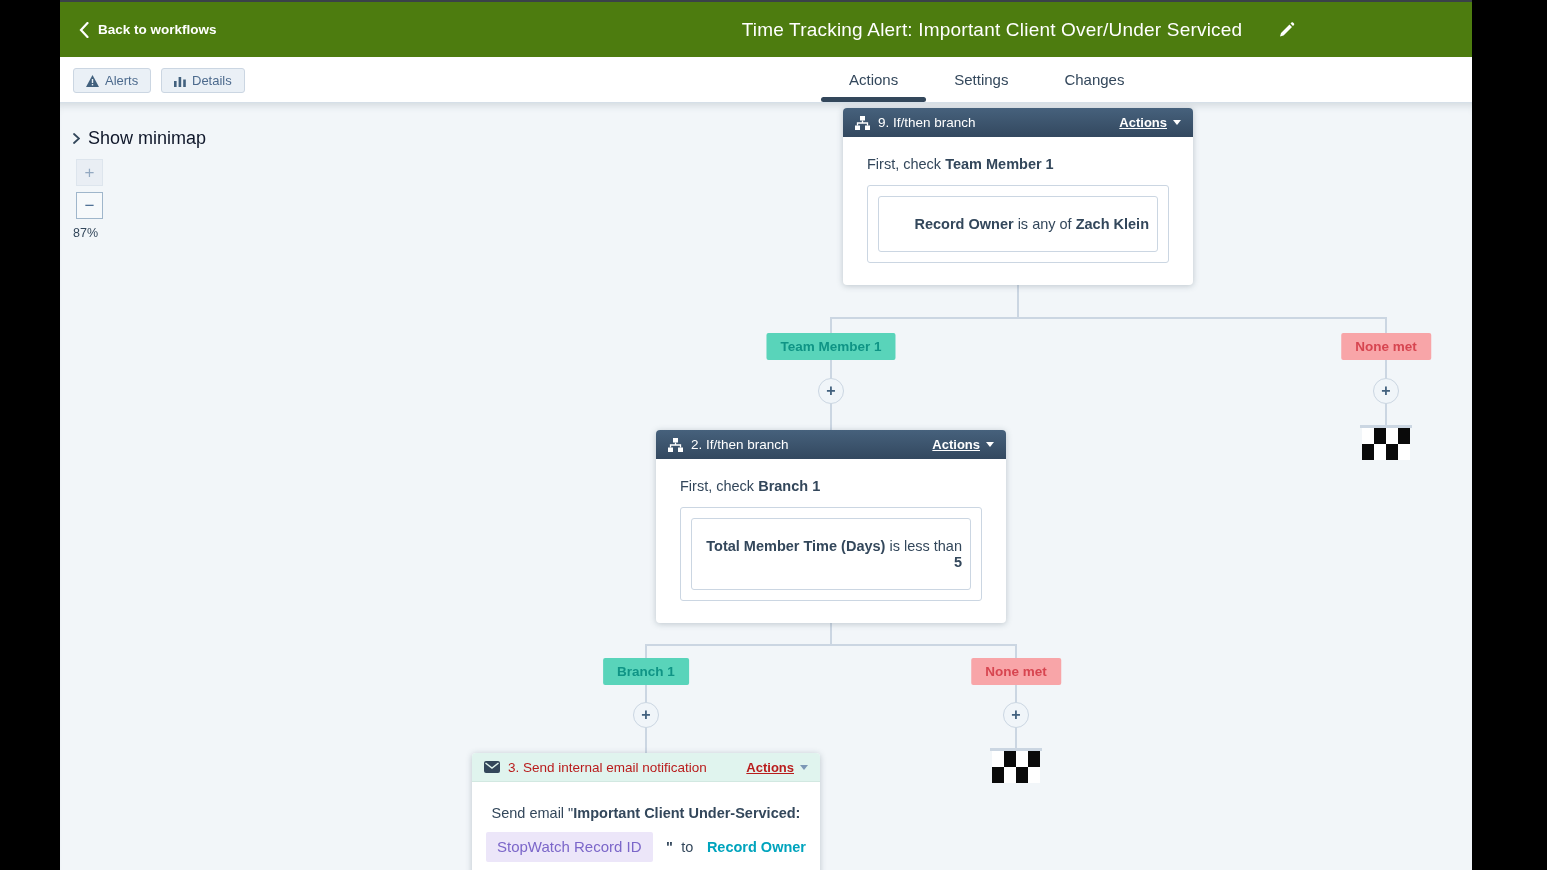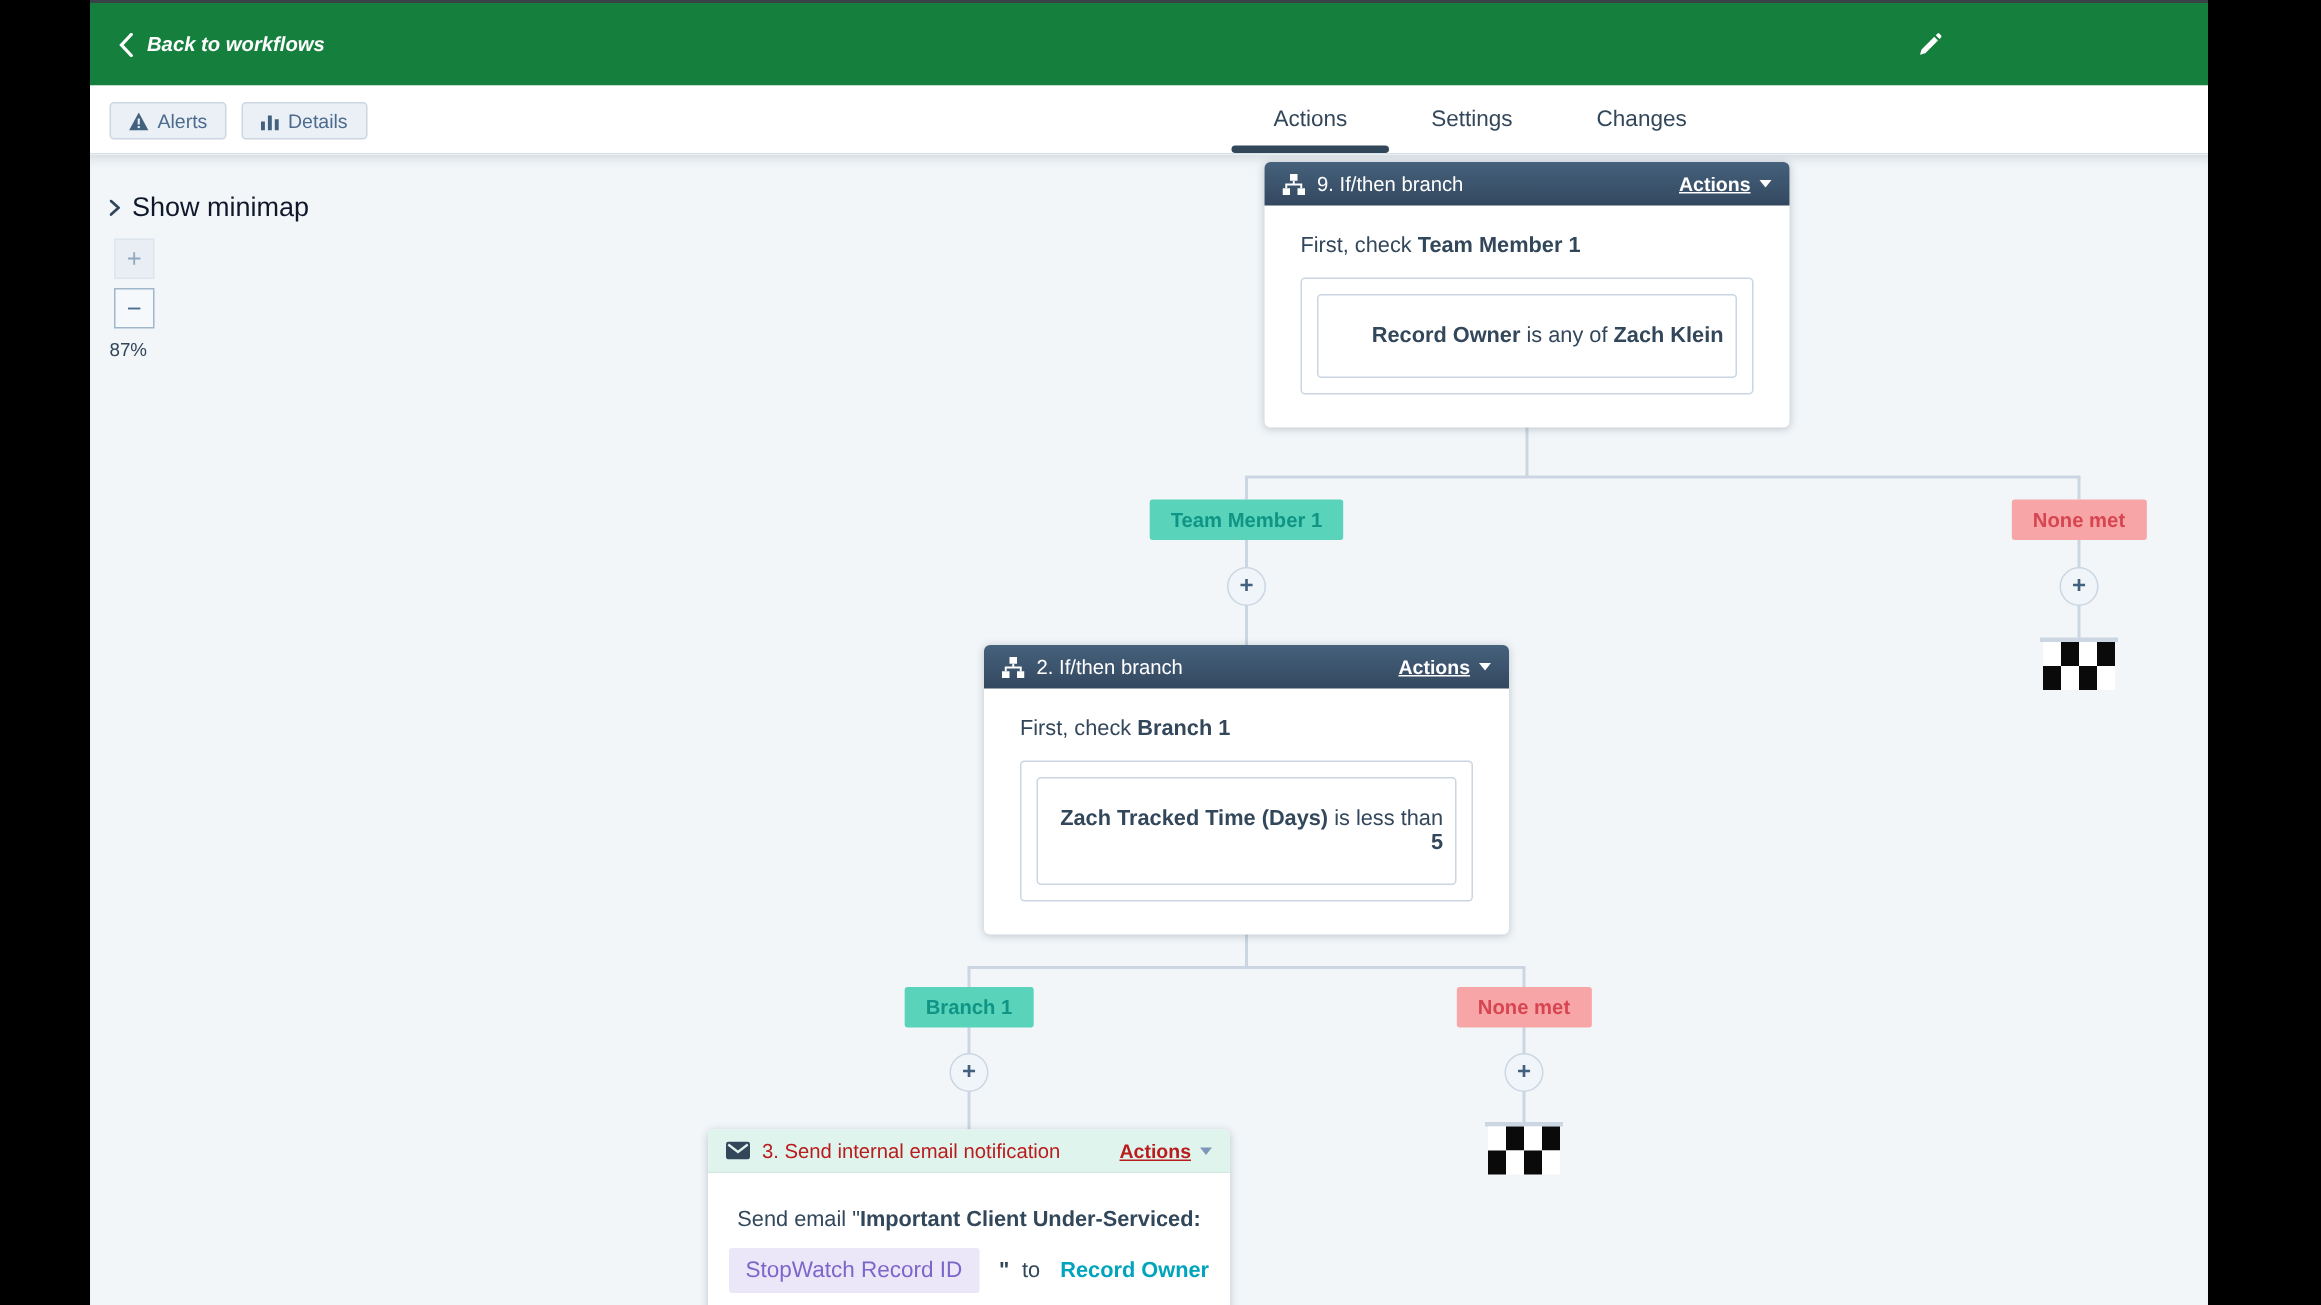--- a/index.html
+++ b/index.html
@@ -3,21 +3,21 @@
 <meta charset="utf-8">
 <style>
   * { margin:0; padding:0; box-sizing:border-box; }
   html,body { background:#000; }
   body { font-family:"Liberation Sans", sans-serif; color:#33475b; }
 
   .screen { position:relative; width:1547px; height:870px; background:#000; overflow:hidden; }
   .app { position:absolute; left:60px; top:0; width:1412px; height:870px; background:#f2f6f9; }
 
   
-  .topbar { position:relative; height:57px; background:#15803d; border-top:2px solid #3a4149;font-style:italic; }
+  .topbar { position:relative; height:57px; background:#4d7c0f; border-top:2px solid #3a4149; }
   .back-link { position:absolute; left:19px; top:50%; transform:translateY(-50%);
                display:flex; align-items:center; gap:9px; color:#fff; font-size:13.5px;
                font-weight:bold; cursor:pointer; }
   .wf-title { position:absolute; left:932px; top:50%; transform:translate(-50%,-50%);
               color:#fff; font-size:19px; font-weight:500; white-space:nowrap; letter-spacing:.2px; }
   .edit-pencil { position:absolute; left:1218px; top:50%; transform:translateY(-50%); cursor:pointer; }
 
   
   .tabbar { position:relative; height:46px; background:#fff; border-bottom:1px solid #d6dfe8; }
   .tool-btn { position:absolute; top:11px; height:25px; display:inline-flex; align-items:center;
@@ -97,20 +97,21 @@
 
     <div class="topbar">
       <div class="back-link">
         <span class="icon">
           <svg width="10" height="16" viewBox="0 0 10 16">
               <path d="M8.5 1 L2 8 L8.5 15" stroke="#fff" stroke-width="2.2" fill="none" stroke-linecap="round"></path>
             </svg>
         </span>
         <span>Back to workflows</span>
       </div>
+      <div class="wf-title">Time Tracking Alert: Important Client Over/Under Serviced</div>
       <span class="edit-pencil icon">
         <svg width="17" height="17" viewBox="0 0 17 17">
             <path d="M2 15 L3 11.5 L11.5 3 L14 5.5 L5.5 14 Z M12.5 2 L15 4.5 L16 3.5 C16.4 3.1 16.4 2.4 16 2 L15 1 C14.6 .6 13.9 .6 13.5 1 Z" fill="#fff"></path>
           </svg>
       </span>
     </div>
 
     <div class="tabbar">
       <div class="tool-btn alerts">
         <span class="icon">
@@ -256,21 +257,21 @@
           <span>2. If/then branch</span>
           <span class="actions-link">
             <span class="label">Actions</span>
             <span class="caret"></span>
           </span>
         </div>
         <div class="node-body">
           <div><span>First, check </span><b>Branch 1</b></div>
           <div class="criteria-outer">
             <div class="criteria-inner">
-              <b>Zach Tracked Time (Days)</b><span> is less than </span><b>5</b>
+              <b>Total Member Time (Days)</b><span> is less than </span><b>5</b>
             </div>
           </div>
         </div>
       </div>
 
       <div class="node" style="left:412px;top:650px;width:348px;height:170px">
         <div class="node-header mint">
           <span class="icon">
             <svg width="16" height="12" viewBox="0 0 16 12">
                 <rect x="0" y="0" width="16" height="12" rx="2" fill="#33475b"></rect>

